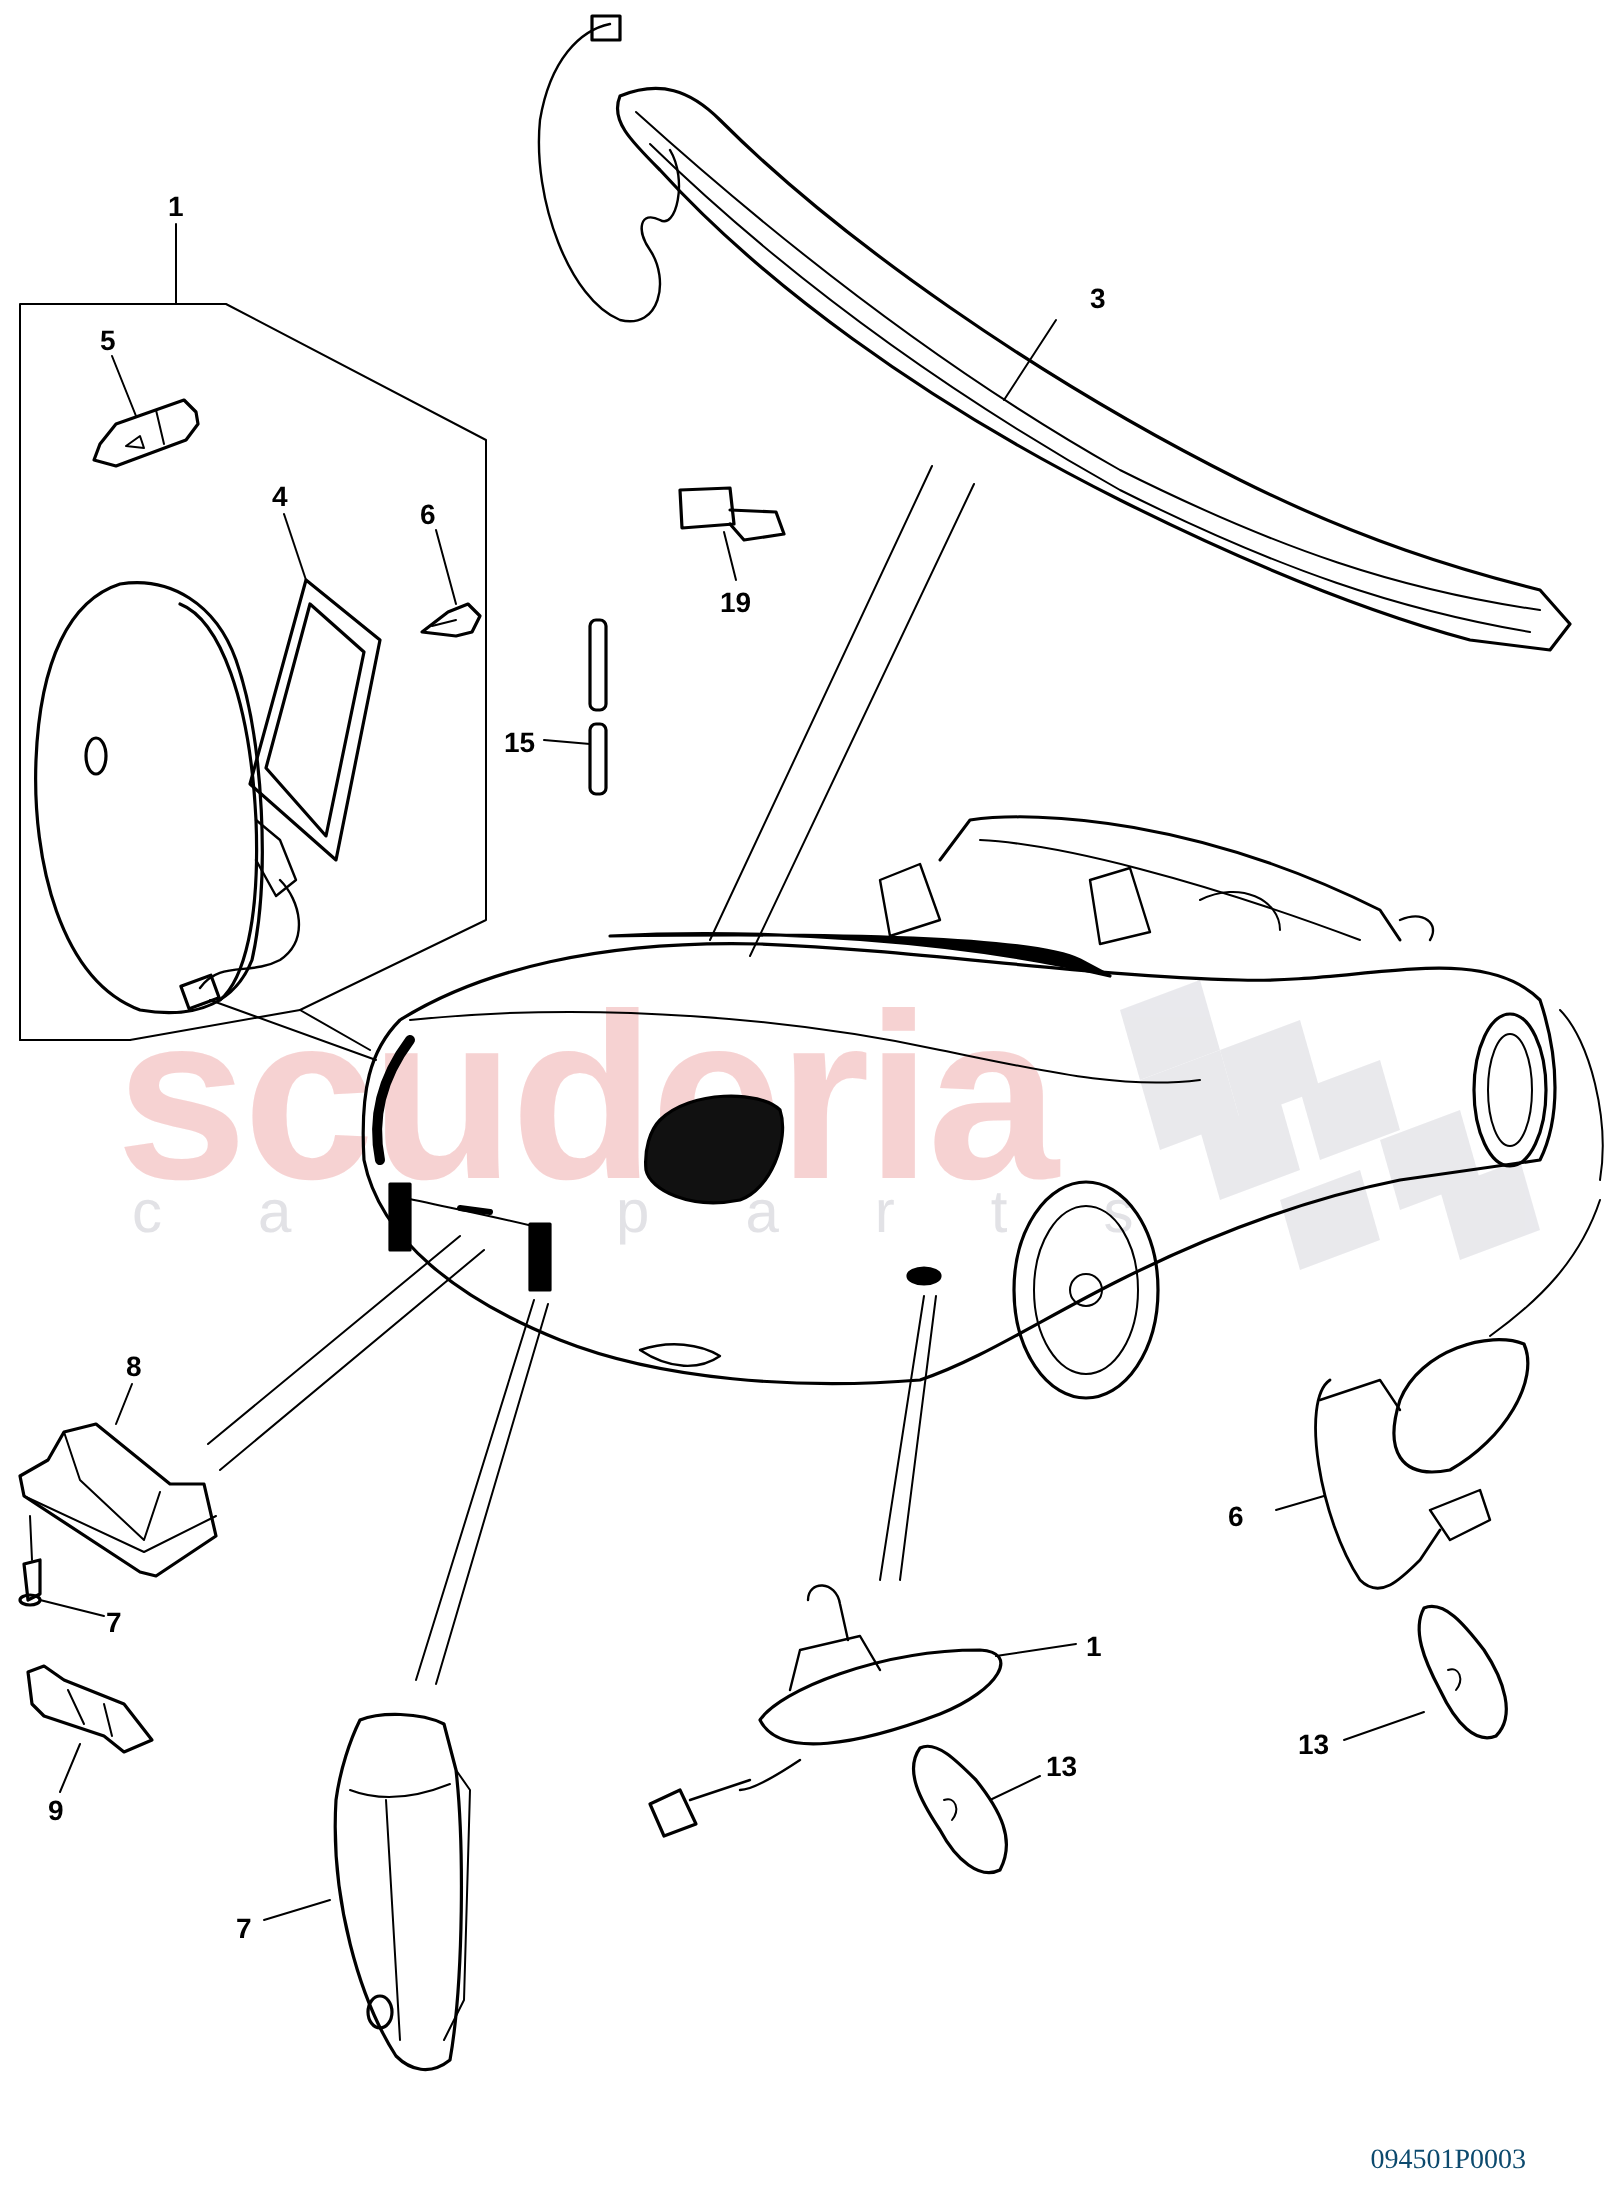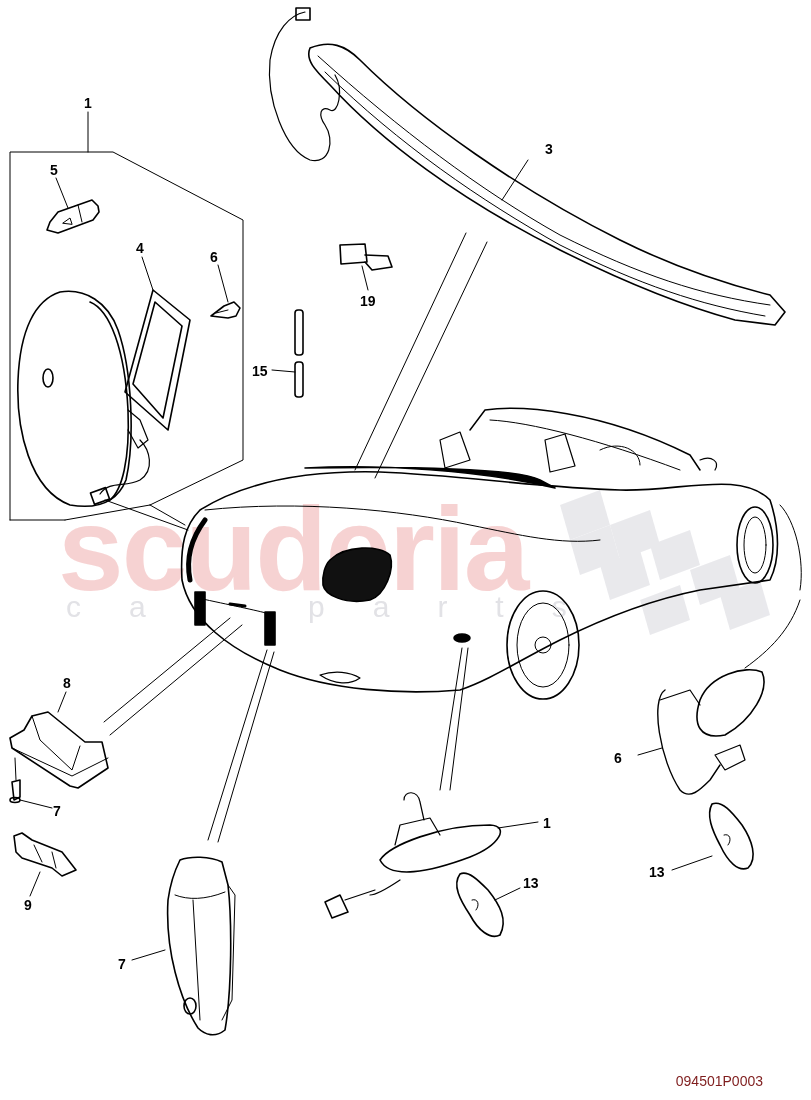--- a/index.html
+++ b/index.html
@@ -1,19 +1,19 @@
 <!DOCTYPE html>
 <html><head>
 <meta charset="utf-8">
 <style>
   html, body { margin:0; padding:0; background:#ffffff; }
   body { width:811px; height:1100px; position:relative; overflow:hidden; font-family:"Liberation Sans", sans-serif; }
   #canvas { position:absolute; left:0; top:0; width:811px; height:1100px; }
   .callout { position:absolute; font-family:"Liberation Sans", sans-serif; font-weight:bold; font-size:14px; color:#000; line-height:1; }
-  .drawing-no { position:absolute; right:48px; top:1073px; font-family:Liberation Sans, sans-serif; font-size:14px; color:#7f1d1d; }
+  .drawing-no { position:absolute; right:48px; top:1073px; font-family:Liberation Serif, serif; font-size:14px; color:#0c4a6e; }
   .wm-main { position:absolute; left:58px; top:490px; font-family:"Liberation Sans", sans-serif; font-weight:bold; font-size:118px; letter-spacing:-2px; color:#f4c4c4; opacity:0.75; line-height:1; }
   .wm-sub { position:absolute; left:66px; top:592px; font-family:Liberation Sans, sans-serif; font-size:30px; letter-spacing:48px; color:#e2e2e6; line-height:1; }
 </style>
 </head>
 <body>
 
 <div id="canvas">
 
   <div class="wm-main">scuderia</div>
   <div class="wm-sub">car parts</div>

